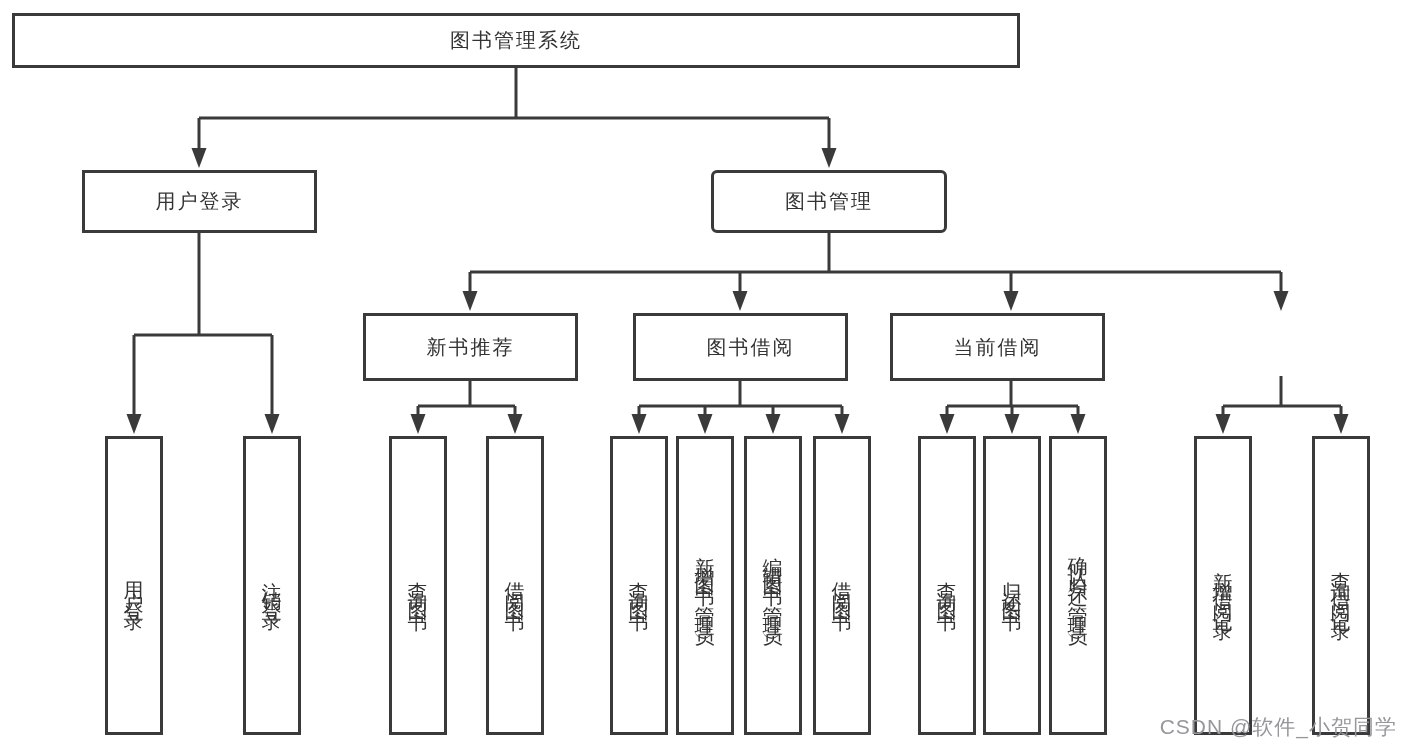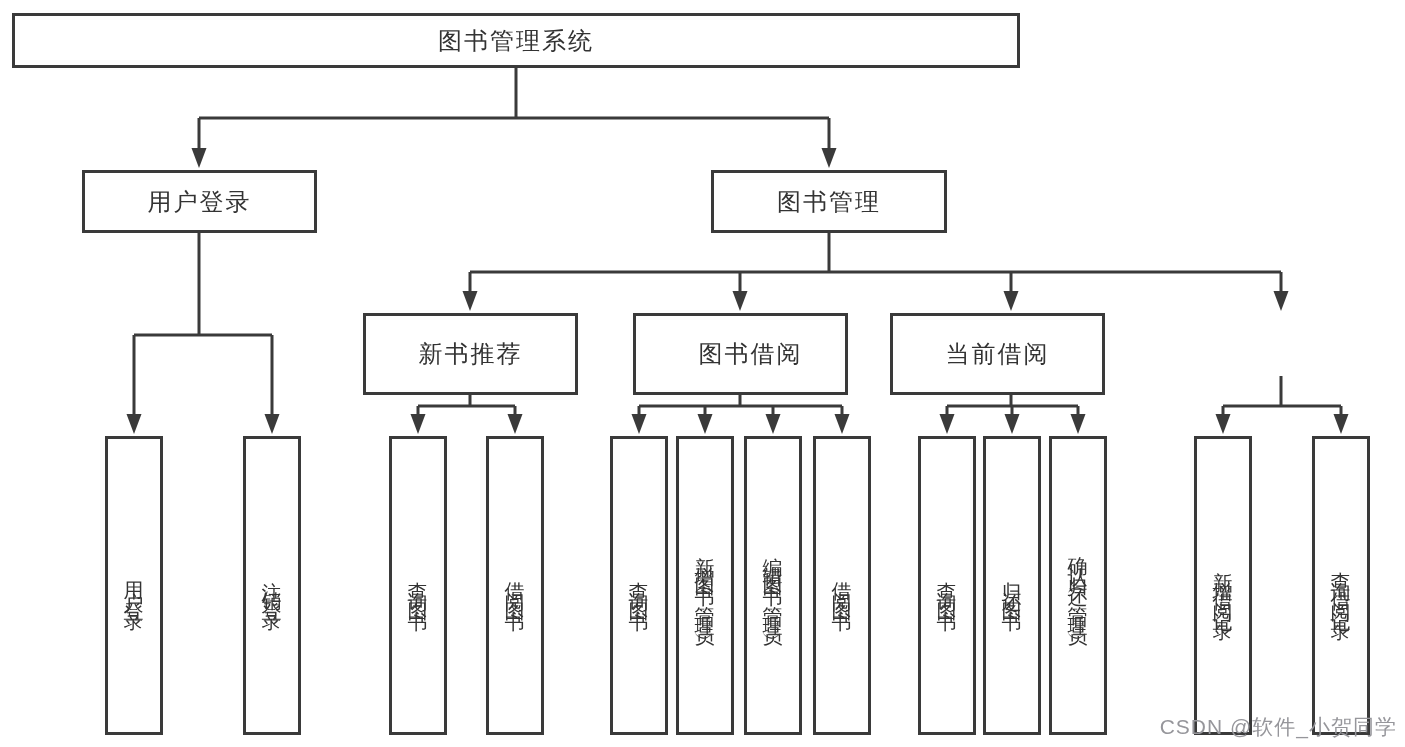--- a/index.html
+++ b/index.html
@@ -21,29 +21,29 @@
     position: absolute;
     box-sizing: border-box;
     border: 3px solid #3a3a3a;
     background: #ffffff;
     display: flex;
     align-items: center;
     justify-content: center;
     z-index: 2;
   }
   .h-label {
-    font-size: 24px;
+    font-size: 20px;
     letter-spacing: 2px;
     white-space: nowrap;
     color: #333333;
   }
   .root-box   { left: 12px;  top: 13px;  width: 1008px; height: 55px; }
   .l2a        { left: 82px;  top: 170px; width: 235px;  height: 63px; }
-  .l2b        { left: 711px; top: 170px; width: 236px;  height: 63px; }
-  .l3         { top: 313px;  width: 215px; height: 82px; }
+  .l2b        { left: 711px; top: 170px; width: 236px;  height: 63px; border-radius: 6px; }
+  .l3         { top: 313px;  width: 215px; height: 68px; }
   .g0 { left: 363px; }
   .g1 { left: 633px; padding-left: 20px; }
   .g2 { left: 890px; }
   .g3 { left: 1174px; }
   .leaf {
     top: 436px;
     width: 58px;
     height: 299px;
   }
   .v-label {

